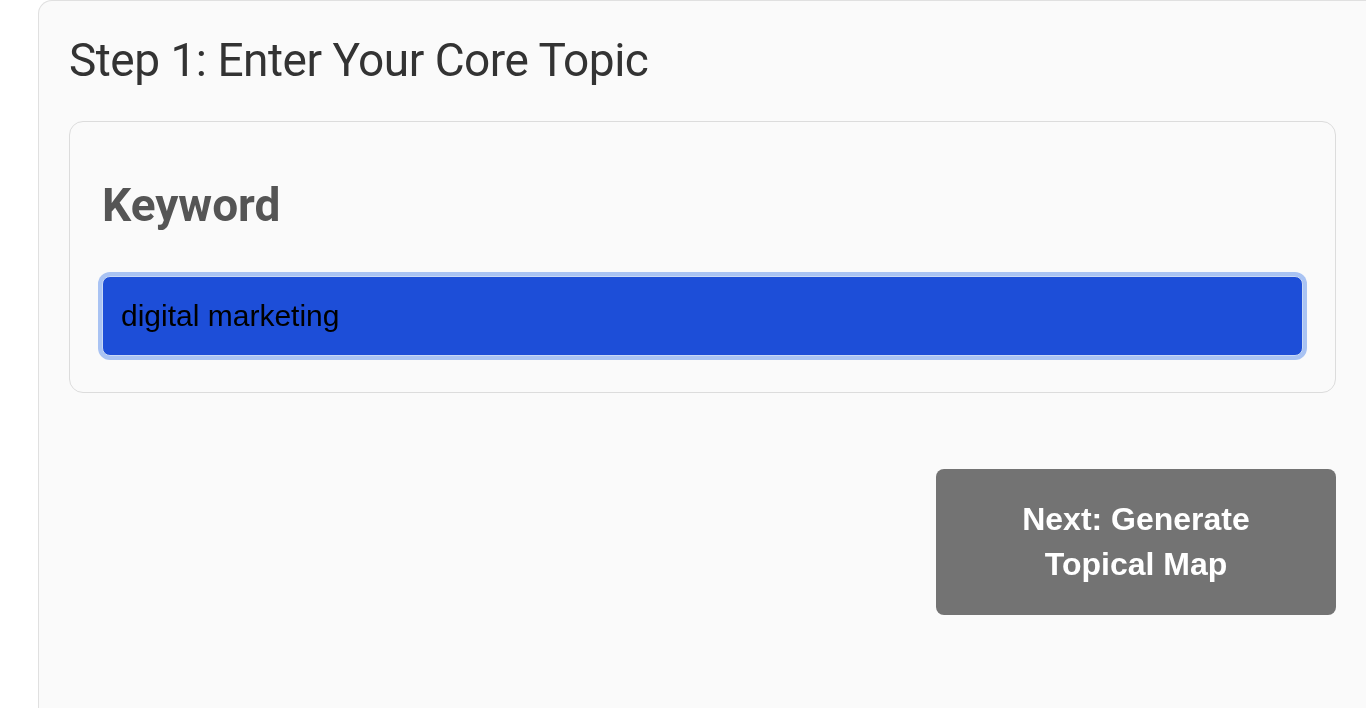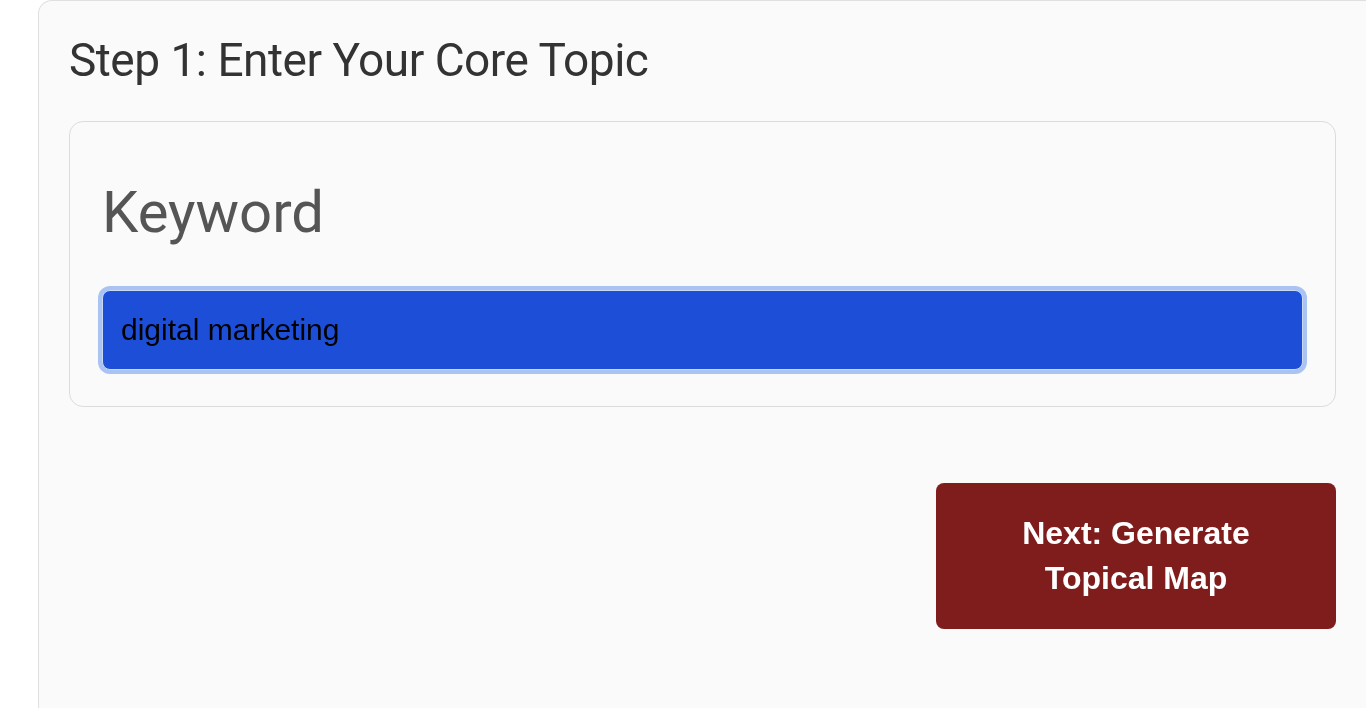--- a/index.html
+++ b/index.html
@@ -32,42 +32,42 @@
       letter-spacing: -0.5px;
     }
     .inner-card {
       background: #fafafa;
       border: 1px solid #dcdcdc;
       border-radius: 14px;
       padding: 56px 32px 36px 32px;
       margin-bottom: 76px;
     }
     .keyword-label {
-      font-size: 58px;
-      font-weight: 400;
+      font-size: 46px;
+      font-weight: 700;
       color: #555555;
       margin-bottom: 44px;
     }
     .keyword-input {
       width: 100%;
       font-size: 30px;
       padding: 22px 18px;
       border: 1px solid #c8d8f5;
       border-radius: 8px;
       background: #1d4ed8;
       color: #000000;
       outline: none;
       box-shadow: 0 0 0 4px #a9c3f3;
     }
     .button-row {
       display: flex;
       justify-content: flex-end;
     }
     .next-button {
-      background: #7f1d1d;
+      background: #737373;
       color: #ffffff;
       font-size: 32px;
       font-weight: 700;
       border: none;
       border-radius: 8px;
       padding: 28px 38px;
       width: 400px;
       cursor: pointer;
       line-height: 1.4;
       text-align: center;

